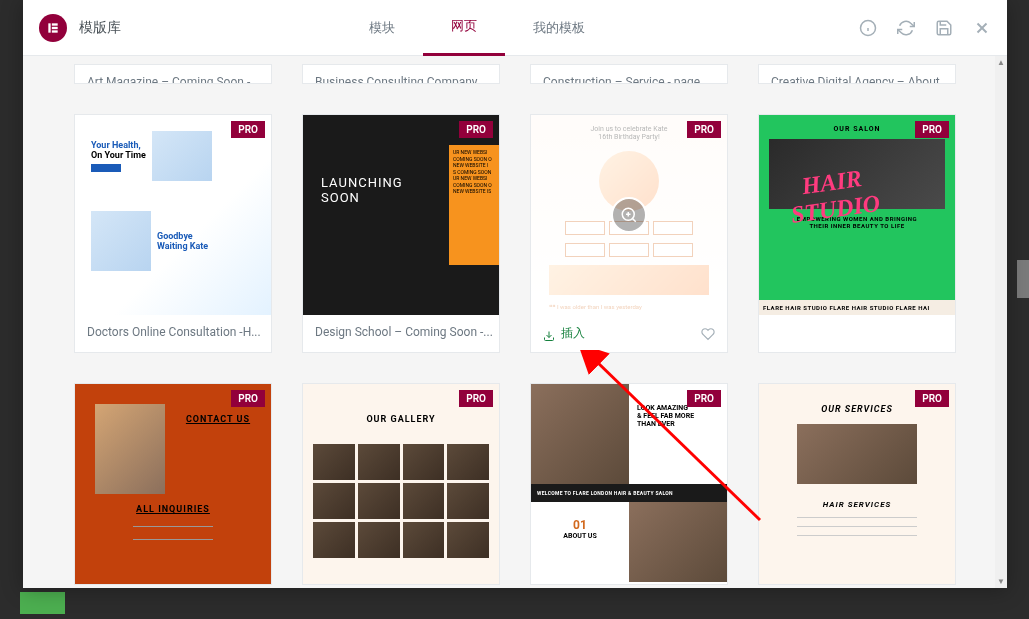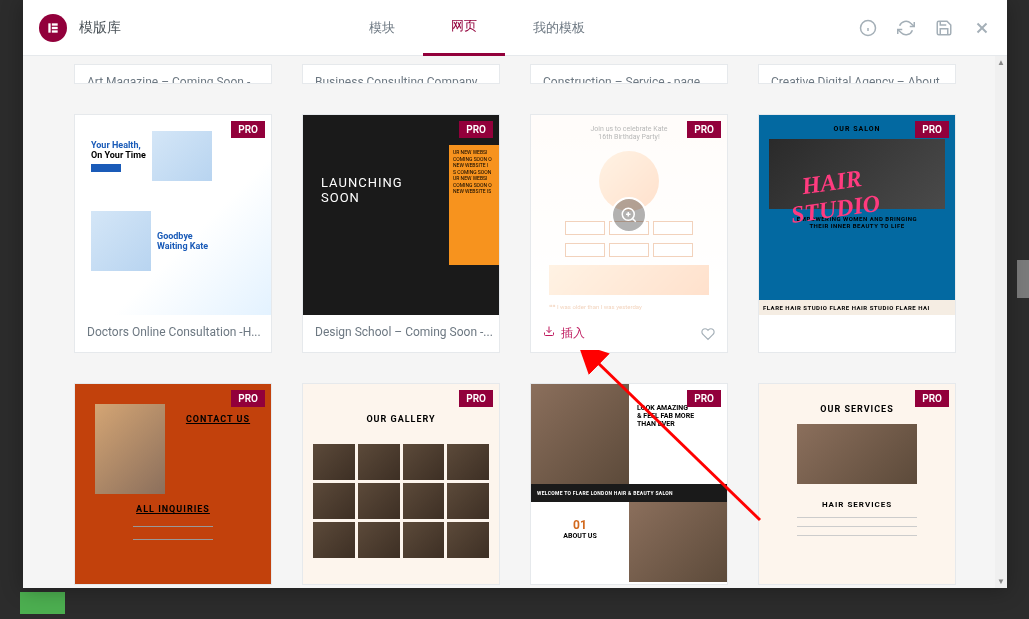--- a/index.html
+++ b/index.html
@@ -137,23 +137,23 @@
       border: 2px solid #fff;
       border-radius: 50%;
       background: rgba(0,0,0,0.3);
       display: flex;
       align-items: center;
       justify-content: center;
       color: #fff;
     }
     .insert-footer {
       display: flex;
-      align-items: flex-start;
+      align-items: flex-end;
       gap: 6px;
-      color: #be185d;
+      color: #15803d;
       font-size: 12px;
       cursor: pointer;
     }
     .heart {
       color: #a4afb7;
       cursor: pointer;
     }
     .scrollbar-right {
       position: absolute;
       right: 0;
@@ -184,25 +184,25 @@
       left: 580px;
       width: 200px;
       height: 180px;
       pointer-events: none;
       z-index: 100;
     }
     
     .thumb-doctors { background: linear-gradient(135deg, #fff 60%, #e3f2ff 100%); }
     .thumb-design { background: #1a1a1a; }
     .thumb-birthday { background: linear-gradient(180deg, #fdf5ed, #fff); }
-    .thumb-salon { background: #0369a1; }
+    .thumb-salon { background: #22c55e; }
     .thumb-contact { background: #c2410c; text-decoration: underline; }
     .thumb-gallery { background: #fdf5ed; }
     .thumb-about { background: #fff; }
-    .thumb-services { background: #fdf5ed; }
+    .thumb-services { background: #fdf5ed; font-style: italic; }
     .thumb-content {
       padding: 10px;
       font-size: 8px;
       text-align: center;
     }
     .thumb-salon .neon {
       color: #ff3b7f;
       font-family: cursive;
       font-size: 24px;
       font-style: italic;

